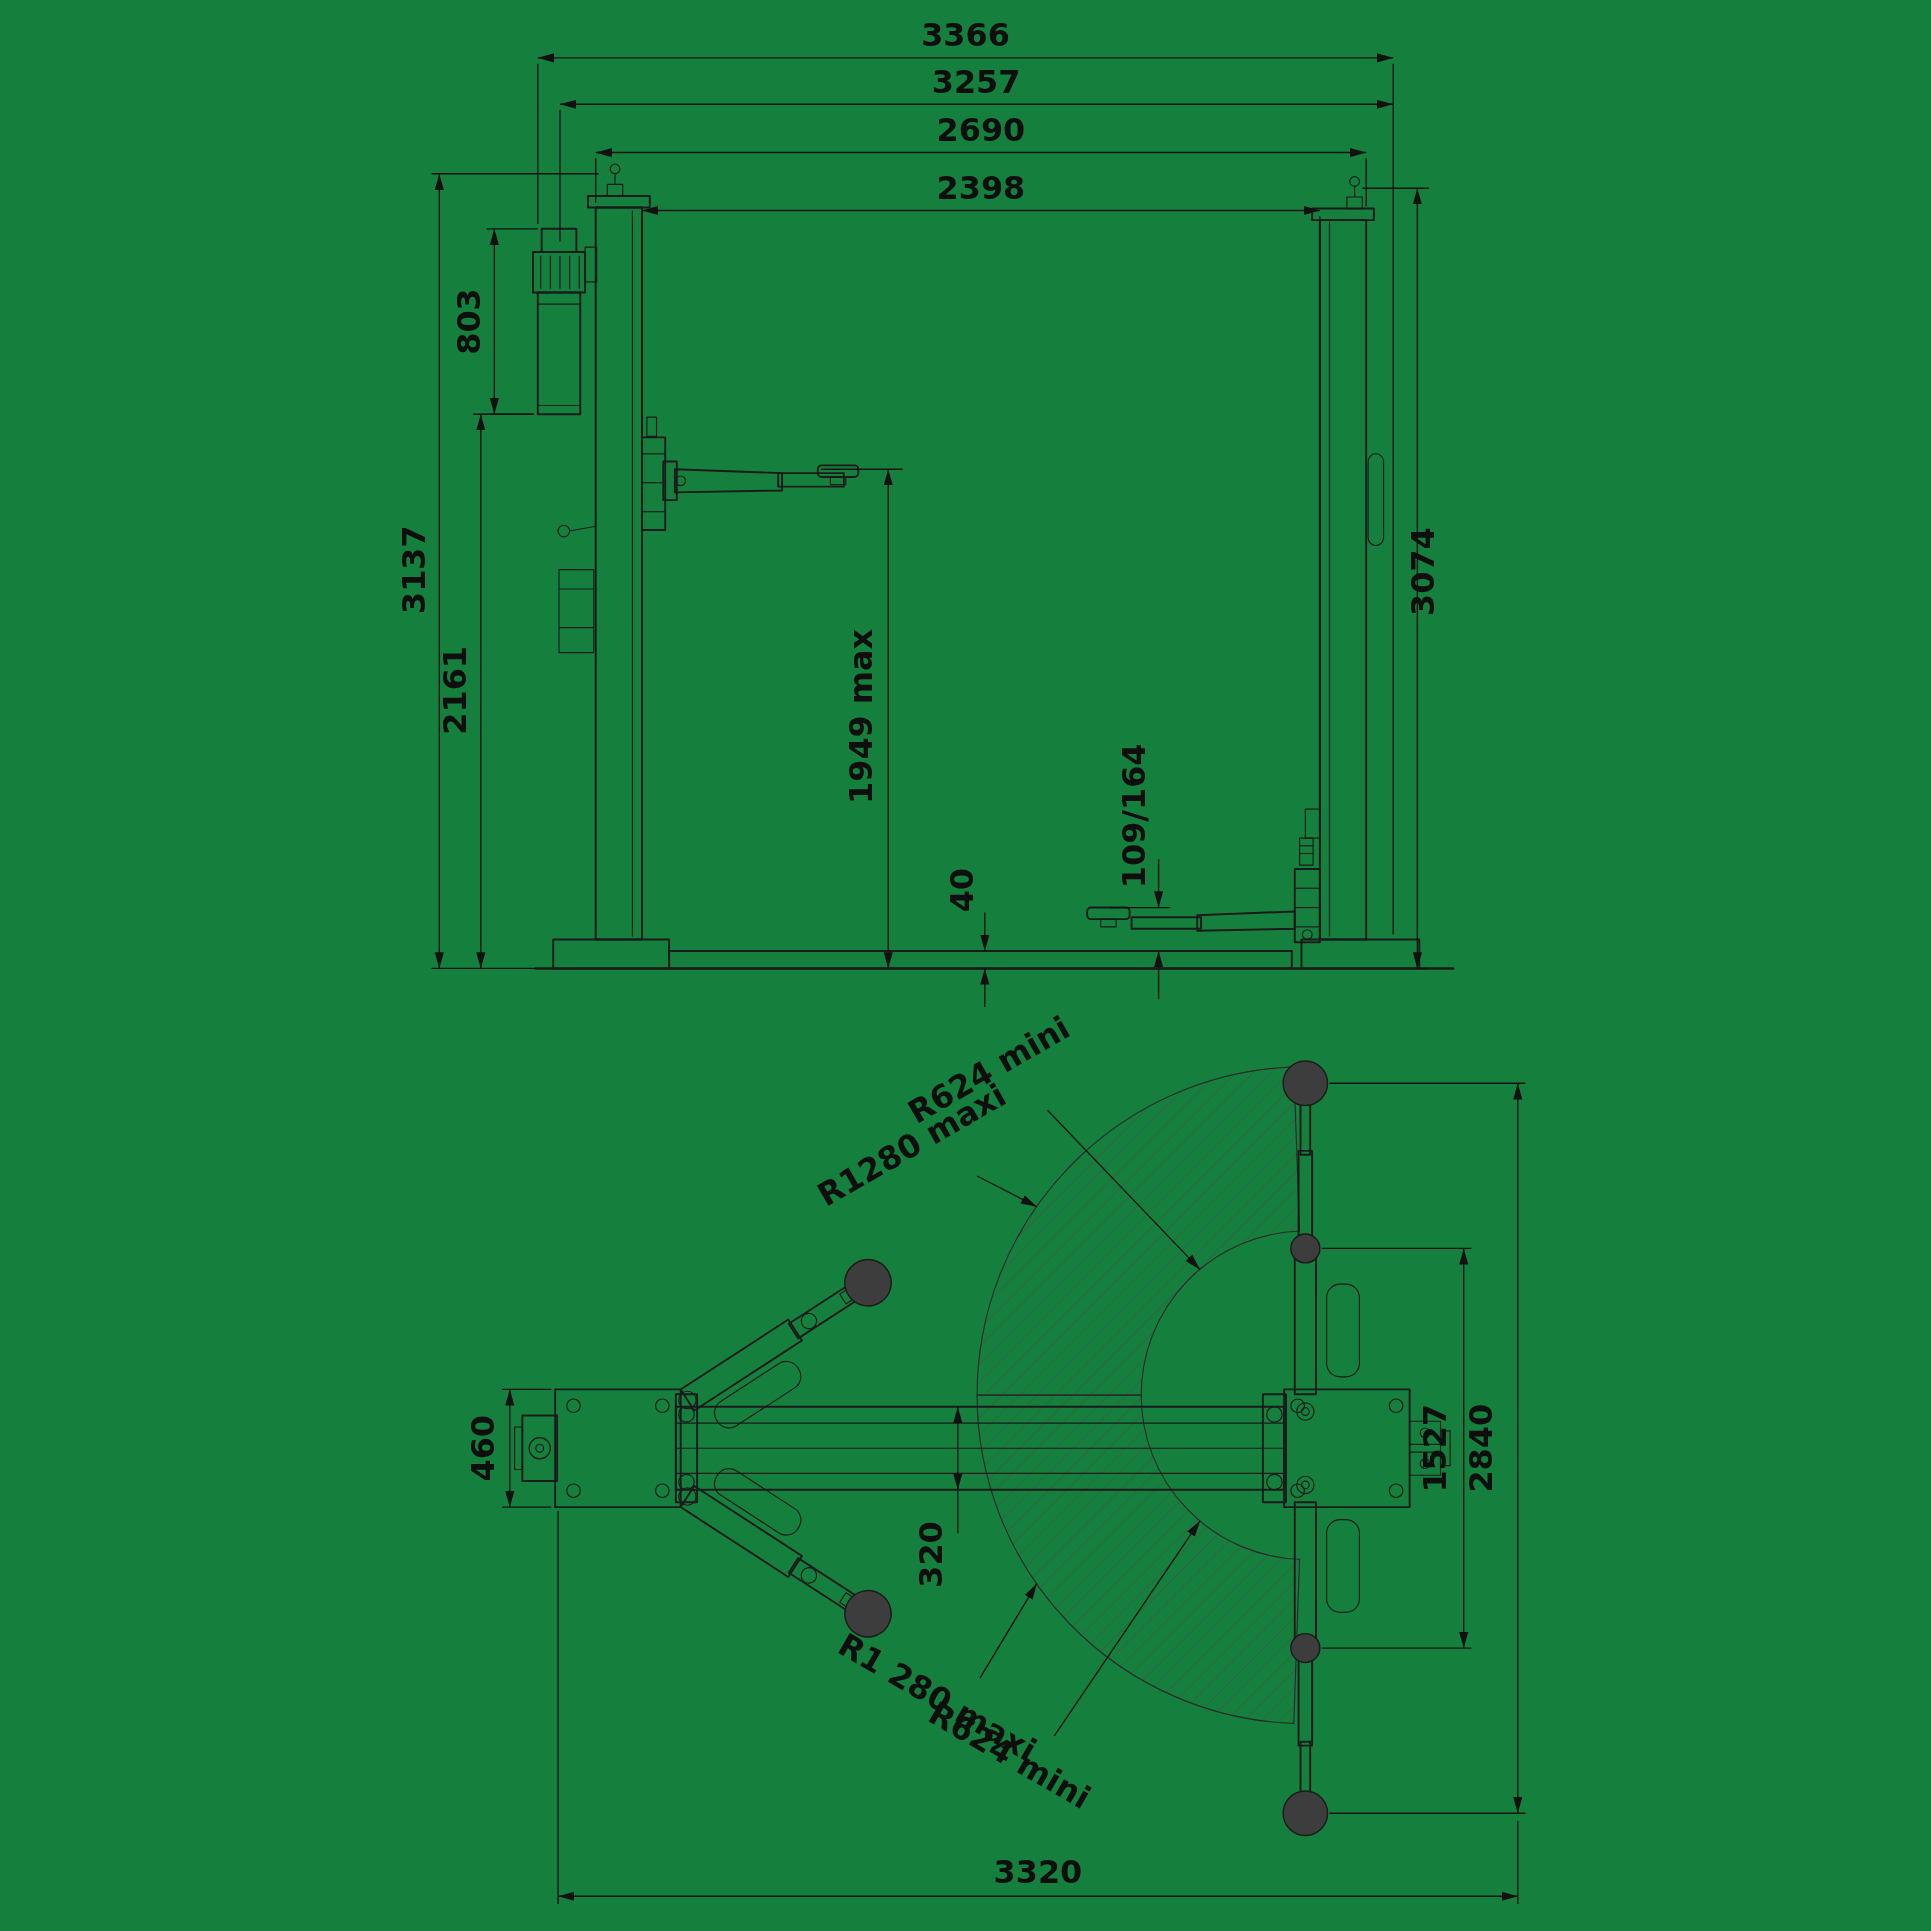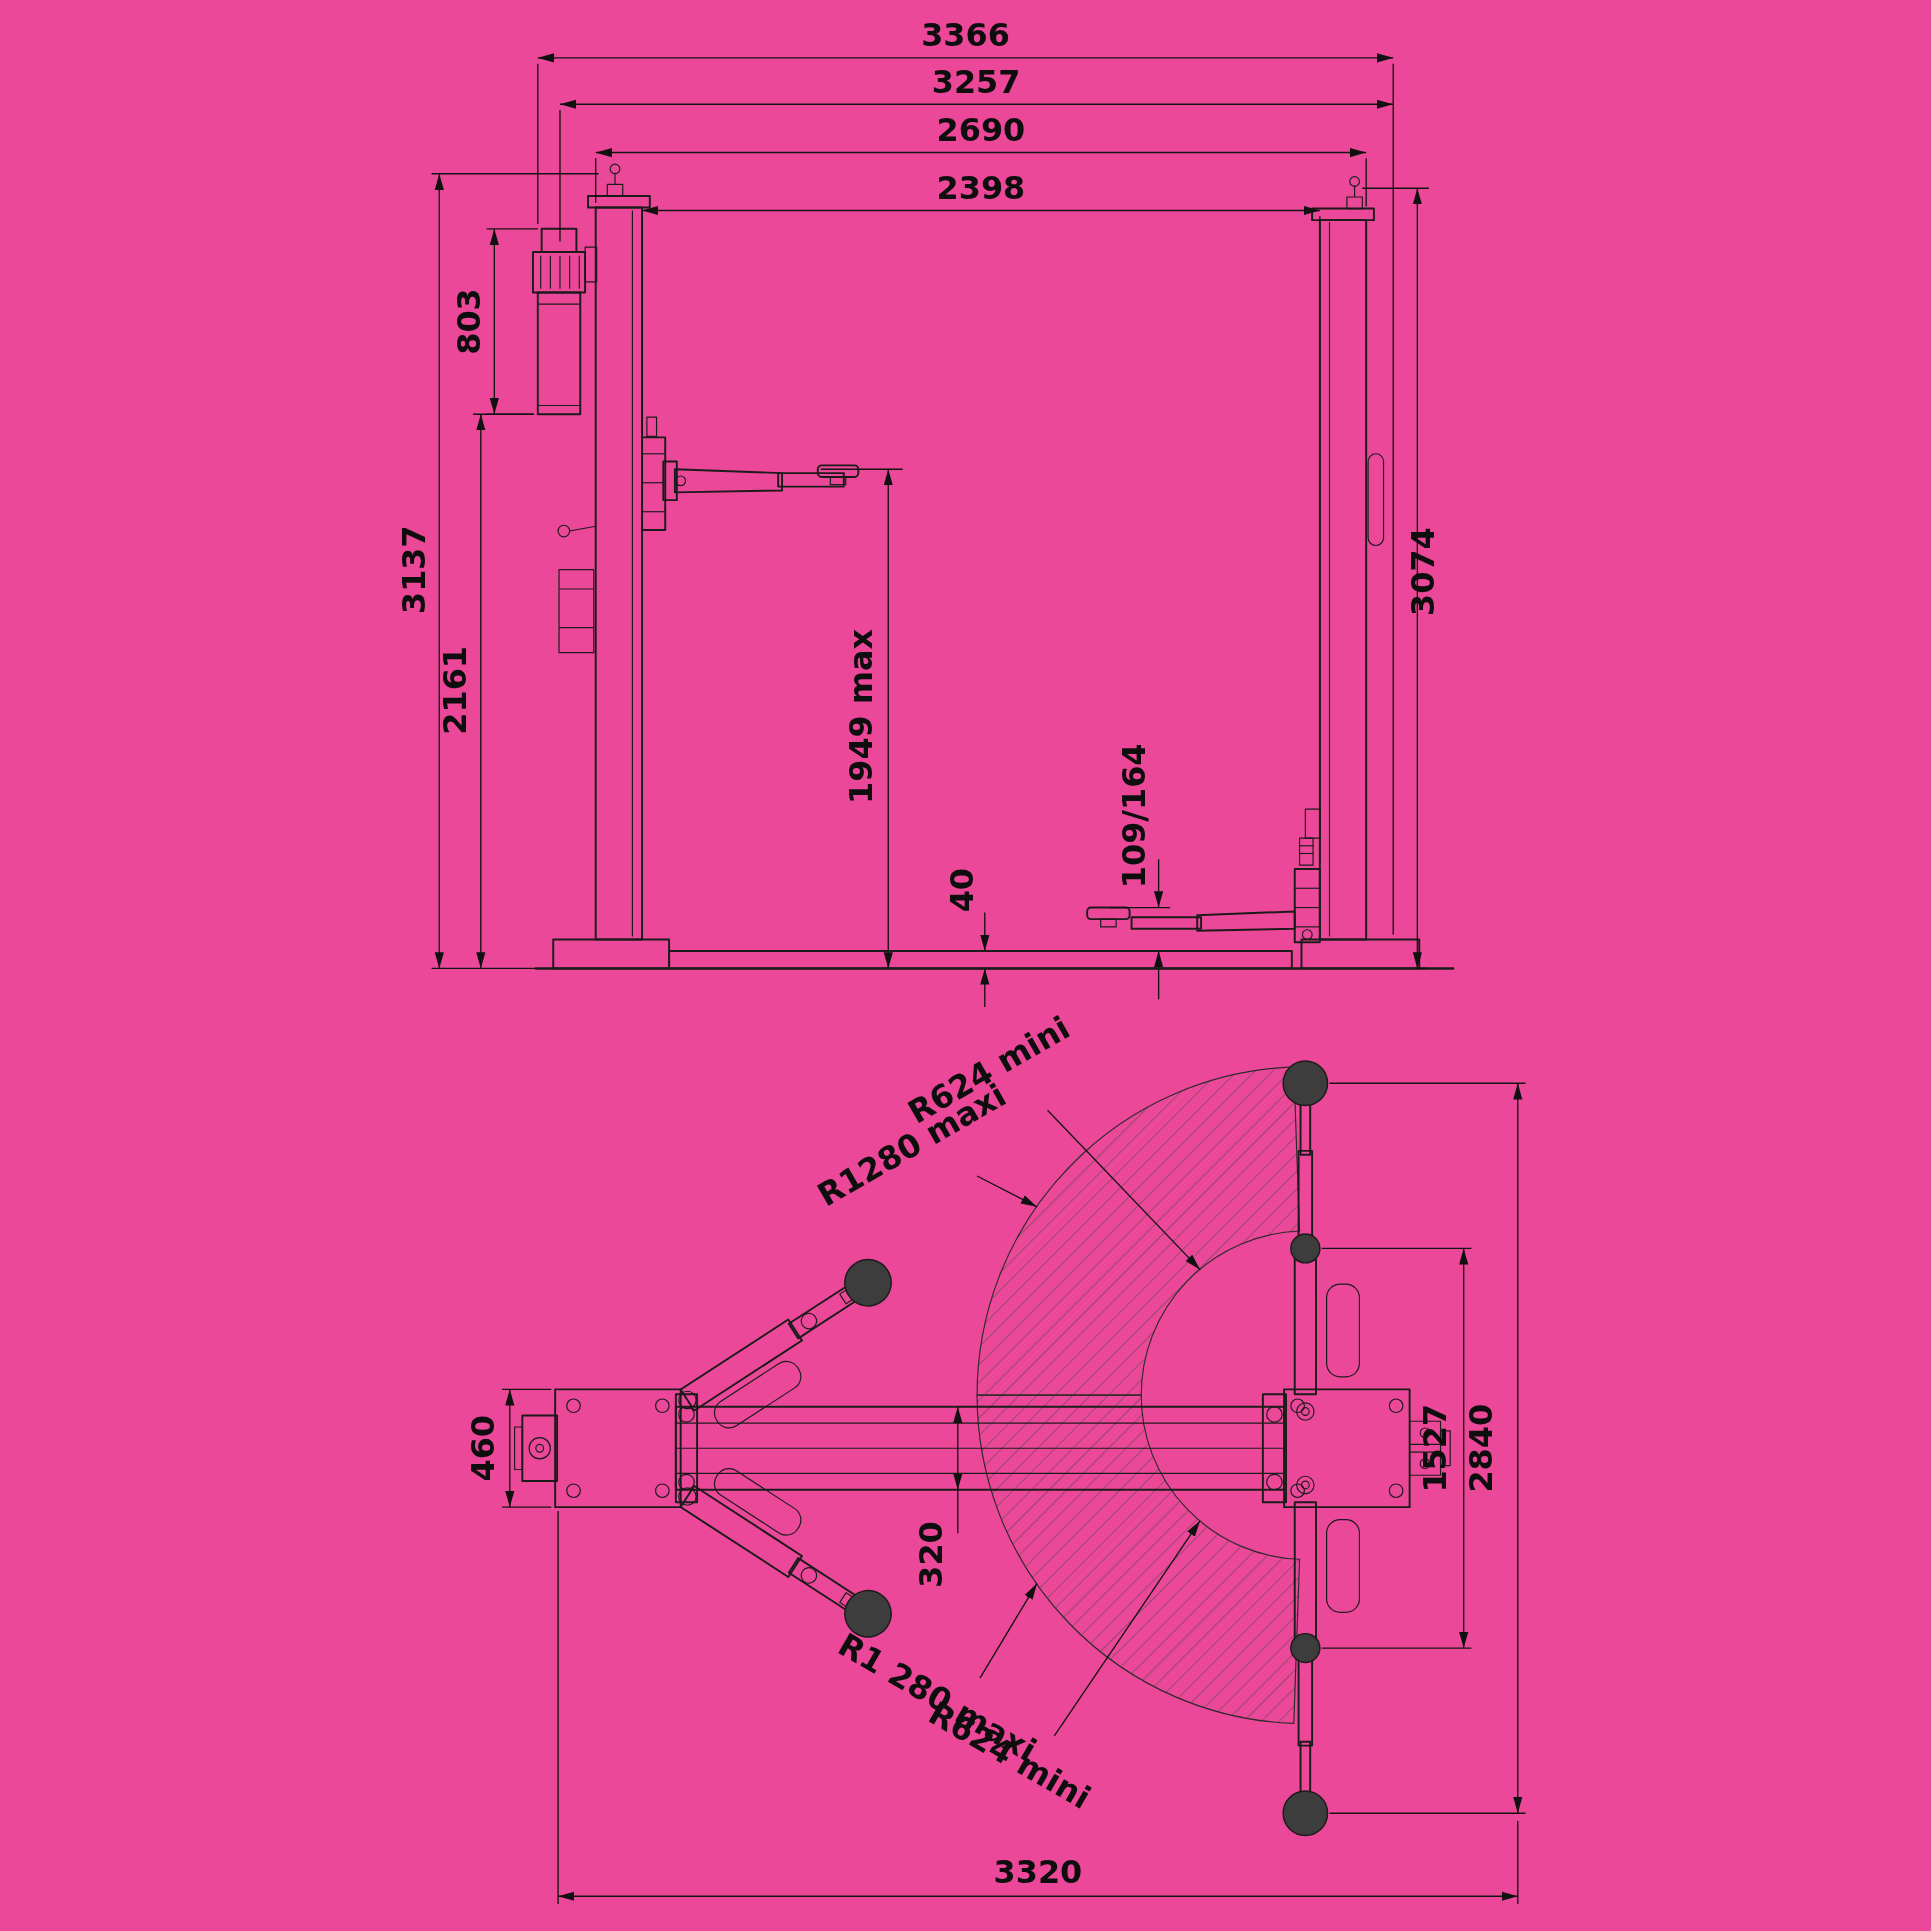--- a/index.html
+++ b/index.html
@@ -1,16 +1,16 @@
 <!DOCTYPE html>
 <html><head>
 <meta charset="utf-8">
 <style>
   html,body{margin:0;padding:0;background:#ffffff;}
-  .stage{width:1931px;height:1931px;position:relative;background:#ec4899;}
+  .stage{width:1931px;height:1931px;position:relative;background:#15803d;}
   svg{display:block;}
   .m  {fill:none;stroke:#1b1b1b;stroke-width:2;stroke-linejoin:round;stroke-linecap:round;}
   .mt {fill:none;stroke:#1b1b1b;stroke-width:1.2;stroke-linejoin:round;}
   .pad{fill:#3d3d3d;stroke:#1b1b1b;stroke-width:1.5;}
   .d  {fill:none;stroke:#141414;stroke-width:1.4;}
   .dl {marker-start:url(#arw);marker-end:url(#arw);}
   .de {marker-end:url(#arw);}
   .t  {font-family:"DejaVu Sans",sans-serif;font-size:33px;font-weight:600;fill:#0e0e0e;text-anchor:middle;}
   .sector{fill:url(#hatch);stroke:#2a2a2a;stroke-width:1.2;}
 </style>

